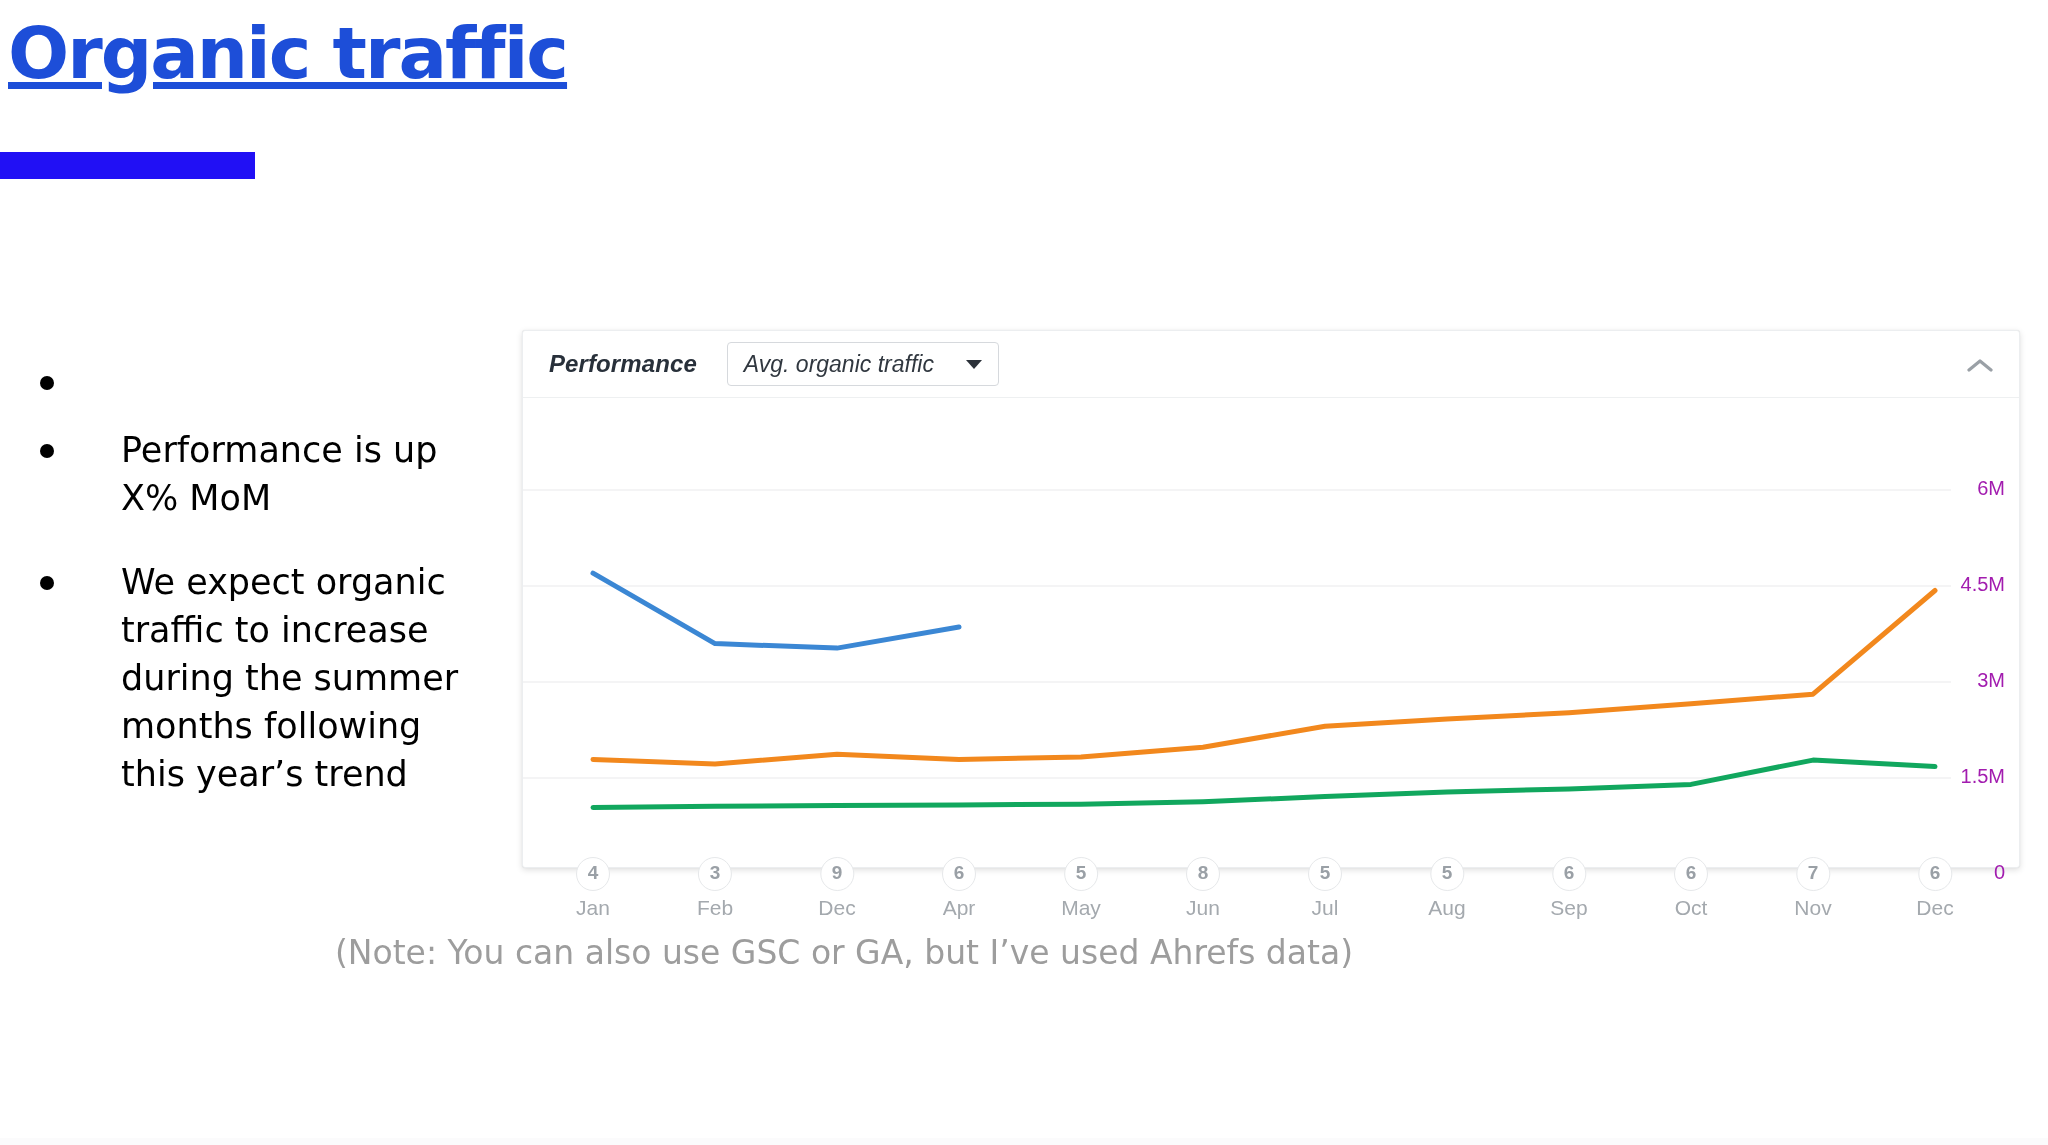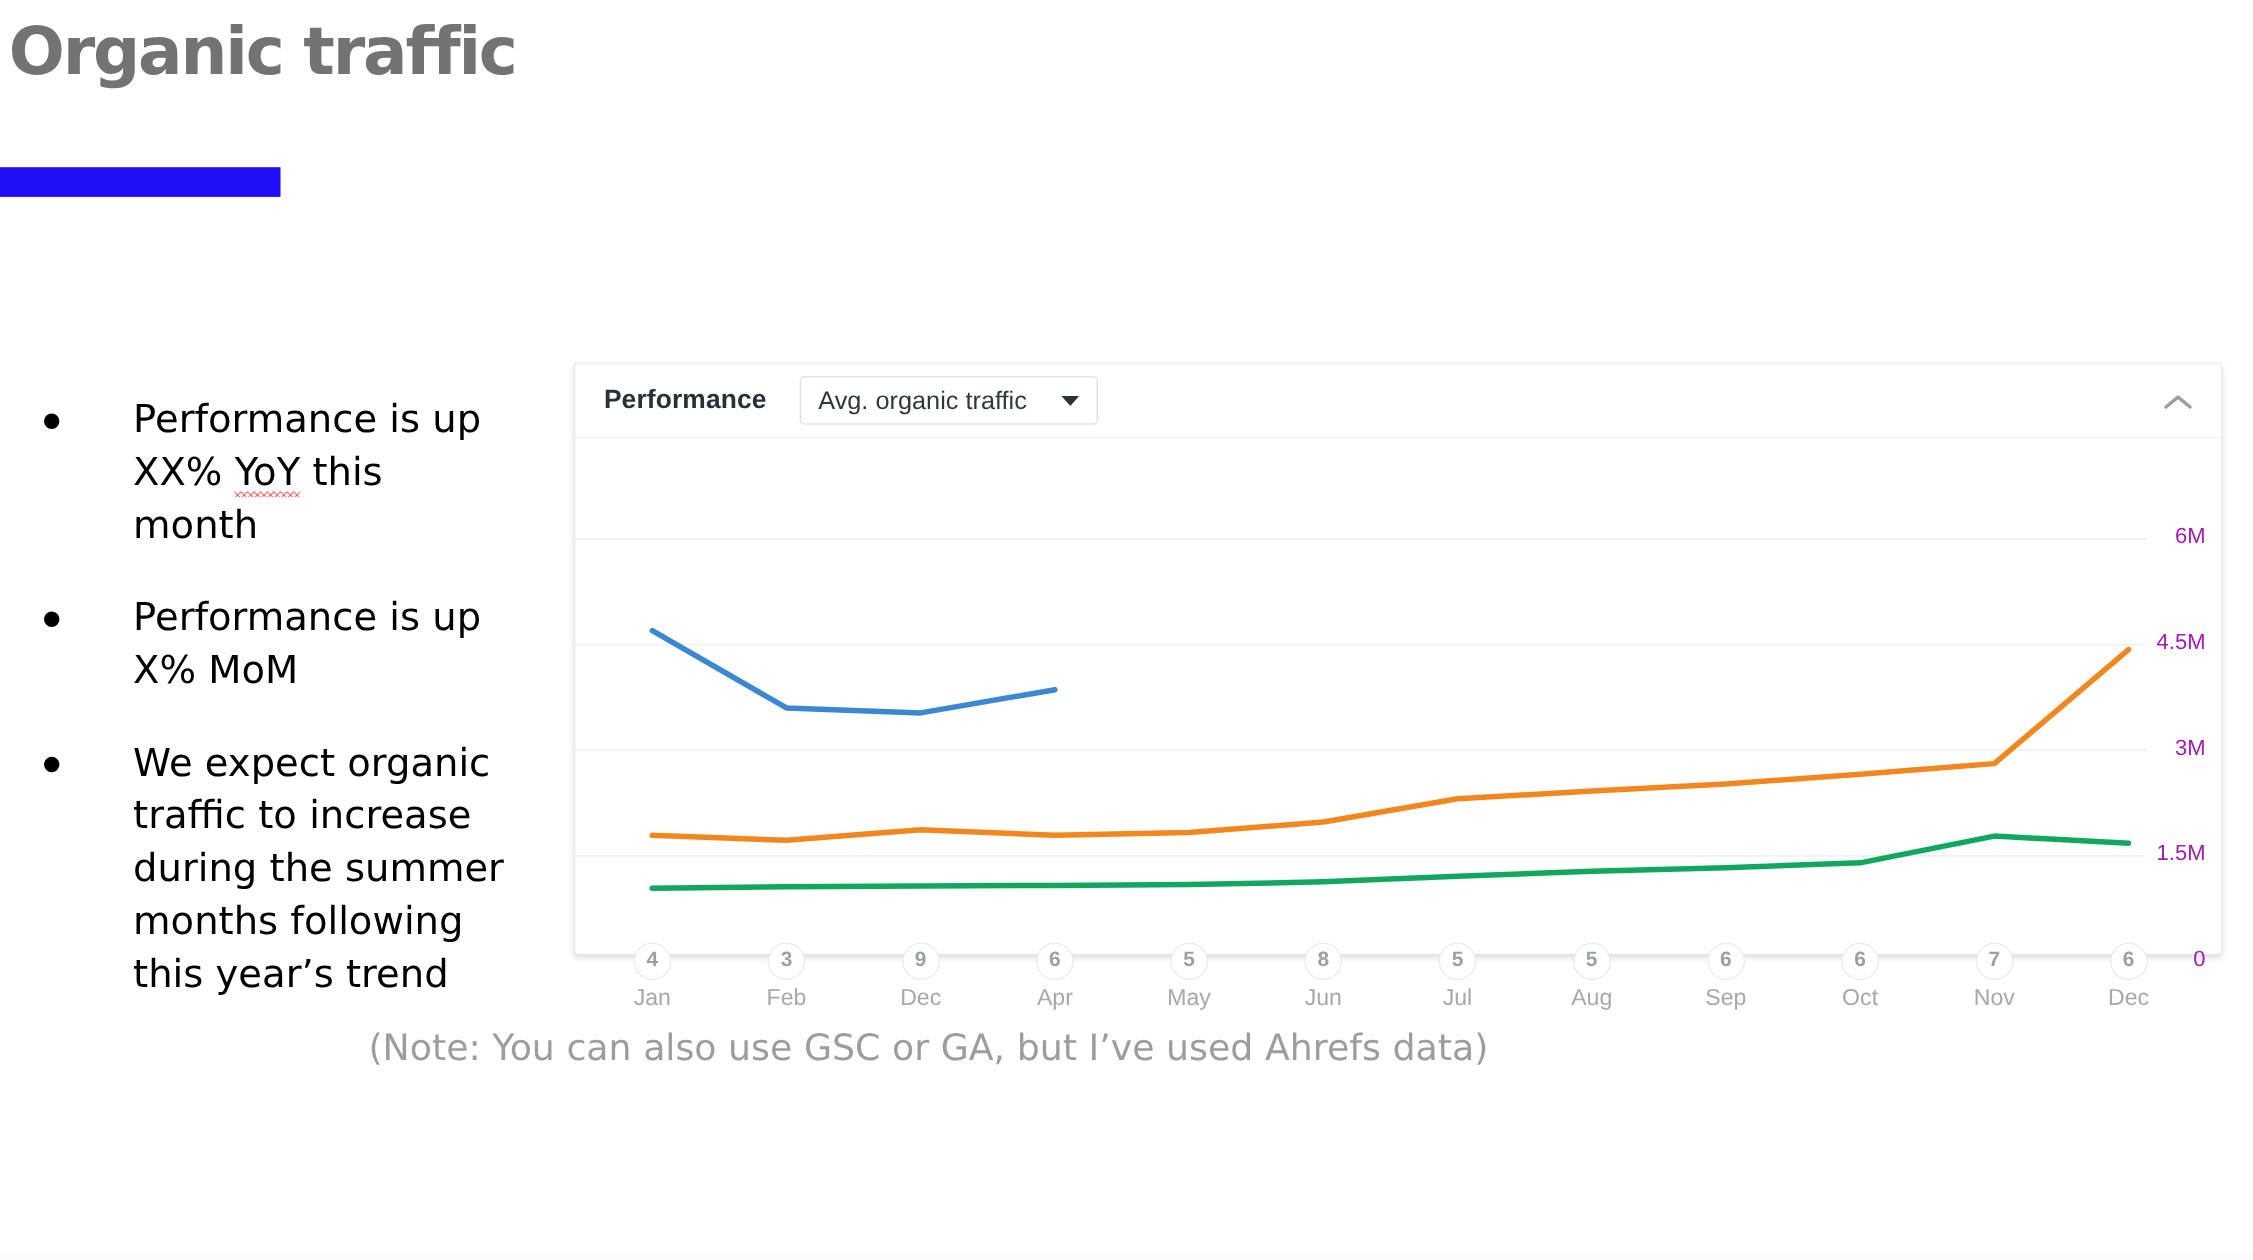--- a/index.html
+++ b/index.html
@@ -12,26 +12,27 @@
     overflow: hidden;
     font-family: "Liberation Sans", sans-serif;
     -webkit-font-smoothing: antialiased;
   }
 
   
   .slide-title {
     position: absolute;
     left: 8px; top: 16px;
     font-family: "DejaVu Sans", sans-serif;
-    font-size: 60px;
+    font-size: 72px;
     font-weight: 700;
     letter-spacing: -2px;
-    color: #737373;
+    color: #1d4ed8;
     white-space: nowrap;
     line-height: 1.05;
+    text-decoration: underline;
   }
   .title-rule {
     position: absolute;
     left: 0px; top: 152px;
     width: 255px; height: 27px;
     background: #2110F5;
   }
 
   
   .bullets {
@@ -88,20 +89,21 @@
     box-sizing: border-box;
   }
   .card-header {
     position: absolute;
     left: 0; top: 0; right: 0;
     height: 66px;
     display: flex;
     align-items: center;
     padding-left: 26px;
     box-sizing: border-box;
+    font-style: italic;
   }
   .card-title {
     font-family: "Liberation Sans", sans-serif;
     font-size: 24px;
     font-weight: 700;
     color: #28303a;
     letter-spacing: .1px;
   }
   .metric-select {
     margin-left: 30px;
@@ -200,24 +202,20 @@
 </head>
 <body>
 
 <div class="slide-title">Organic traffic</div>
 <div class="title-rule"></div>
 
 <div class="bullets">
 
   <div class="bullet-row">
     <span class="bullet-dot"></span>
-    <div class="bullet-text">
-      <span>Performance is up</span>
-      <span>XX% </span><span class="misspelled">YoY</span><span> this month</span>
-    </div>
   </div>
 
   <div class="bullet-row">
     <span class="bullet-dot"></span>
     <div class="bullet-text">
       <span>Performance is up</span>
       <span>X% MoM</span>
     </div>
   </div>
 

